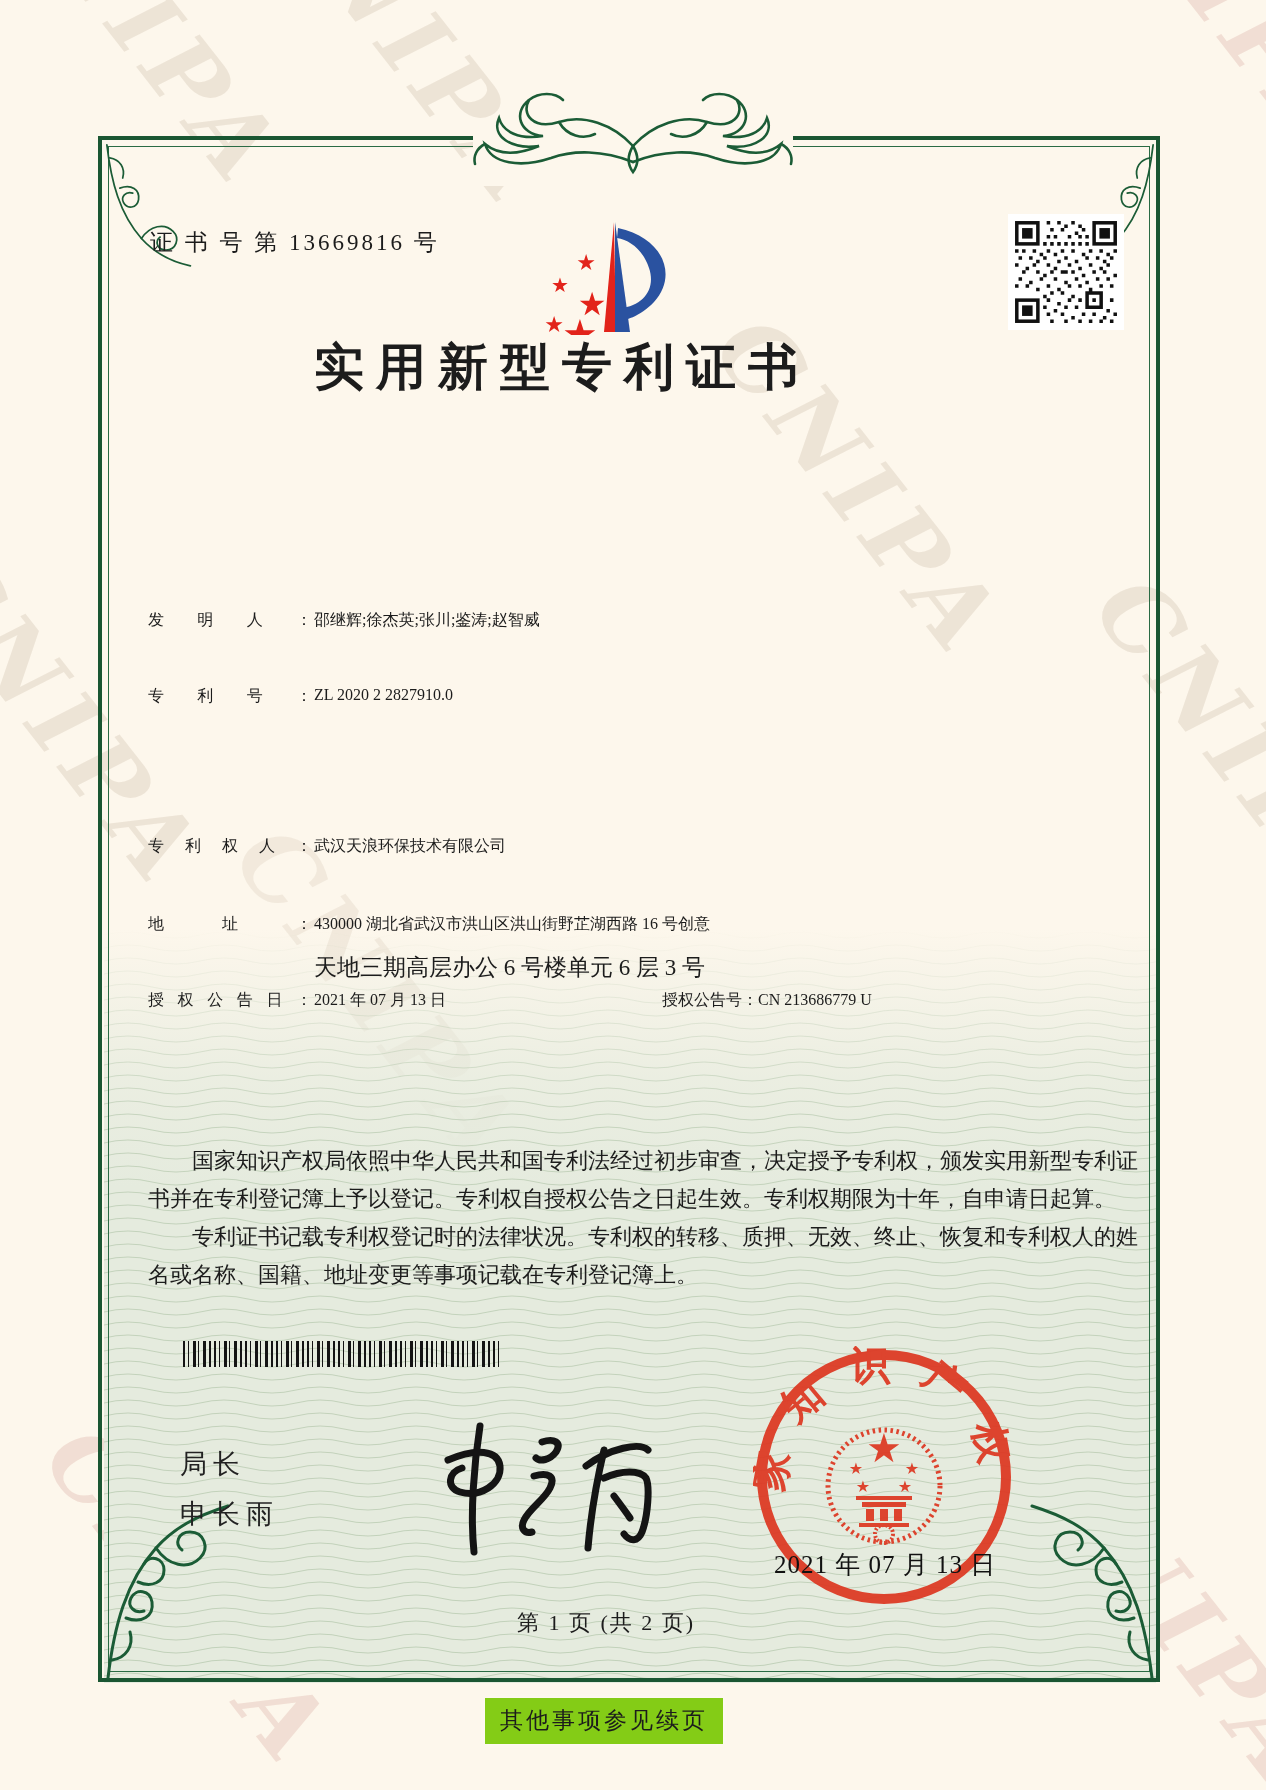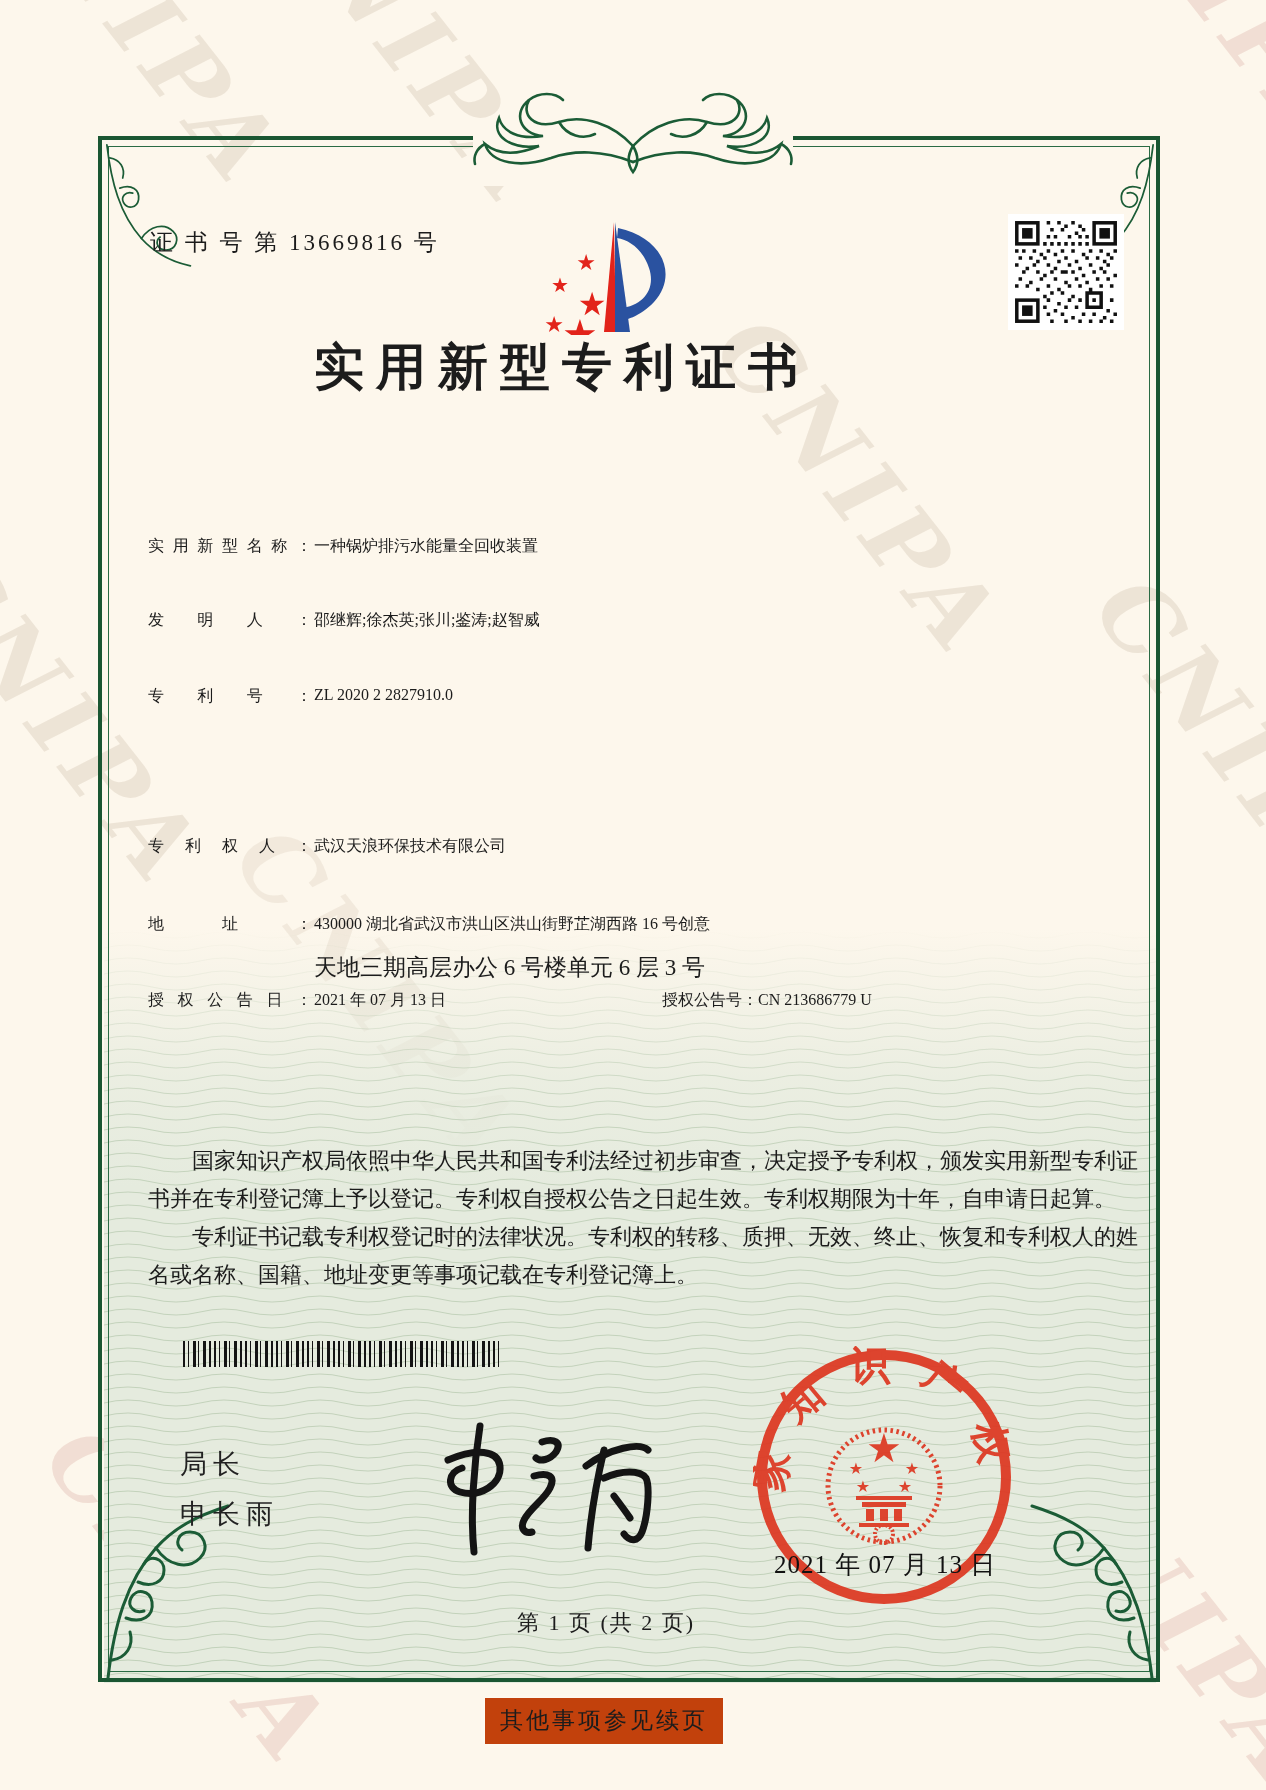--- a/index.html
+++ b/index.html
@@ -33,21 +33,21 @@
      background:repeating-linear-gradient(90deg,#141414 0 2px,rgba(0,0,0,0) 2px 5px,#141414 5px 6px,rgba(0,0,0,0) 6px 10px,#141414 10px 13px,rgba(0,0,0,0) 13px 15px,#141414 15px 16px,rgba(0,0,0,0) 16px 20px,#141414 20px 23px,rgba(0,0,0,0) 23px 26px,#141414 26px 28px,rgba(0,0,0,0) 28px 31px);}
   
   .signer-title{left:180px;top:1446px;font-family:Liberation Sans, sans-serif;
      font-size:27px;letter-spacing:6px;color:#222;}
   .signer-name{left:180px;top:1496px;font-family:"Liberation Sans","DejaVu Sans",sans-serif;
      font-size:27px;letter-spacing:6px;color:#222;}
   
   .seal-date{left:770px;top:1548px;width:230px;text-align:center;font-size:25px;letter-spacing:1px;color:#111;}
   
   .page-info{left:450px;top:1608px;width:312px;text-align:center;font-size:22px;letter-spacing:2px;}
-  .cont-note{left:485px;top:1698px;width:238px;height:46px;line-height:46px;background:#c2410c;
+  .cont-note{left:485px;top:1698px;width:238px;height:46px;line-height:46px;background:#84cc16;
      text-align:center;font-size:23px;letter-spacing:3px;box-shadow:0 0 6px rgba(255,253,248,.9);}
 </style>
 </head>
 <body>
 
 <div class="page">
 
   <div class="wm" style="left:-60px;top:-40px;">CNIPA</div>
   <div class="wm" style="left:210px;top:-20px;">CNIPA</div>
   <div class="wm pink" style="left:1020px;top:-70px;">CNIPA</div>
@@ -175,23 +175,20 @@
          M20,20h5v1h-5z M20,21h1v1h-1z M24,21h1v1h-1z M20,22h1v1h-1z M22,22h1v1h-1z M24,22h1v1h-1z M20,23h1v1h-1z M24,23h1v1h-1z M20,24h5v1h-5z
          M9,22h1v1h-1z M12,23h1v1h-1z M15,22h1v1h-1z M18,22h1v1h-1z M27,22h1v1h-1z
          M8,24h1v1h-1z M11,25h1v1h-1z M14,24h1v1h-1z M17,24h1v1h-1z M26,25h1v1h-1z
          M9,26h1v1h-1z M13,26h1v1h-1z M16,27h1v1h-1z M19,26h1v1h-1z M22,26h1v1h-1z M25,27h1v1h-1z M28,26h1v1h-1z
          M10,28h1v1h-1z M14,28h1v1h-1z M18,28h1v1h-1z M21,28h1v1h-1z M24,28h1v1h-1z M27,28h1v1h-1z"></path>
     </g>
   </svg>
 
   <div class="abs title">实用新型专利证书</div>
 
-  <div class="frow" style="top:536px;">
-    <span class="flabel">实用新型名称：</span><span class="fvalue">一种锅炉排污水能量全回收装置</span>
-  </div>
   <div class="frow" style="top:610px;">
     <span class="flabel">发明人：</span><span class="fvalue">邵继辉;徐杰英;张川;鉴涛;赵智威</span>
   </div>
   <div class="frow" style="top:686px;">
     <span class="flabel">专利号：</span><span class="fvalue">ZL 2020 2 2827910.0</span>
   </div>
   <div class="frow" style="top:836px;">
     <span class="flabel">专利权人：</span><span class="fvalue">武汉天浪环保技术有限公司</span>
   </div>
   <div class="frow" style="top:914px;">

